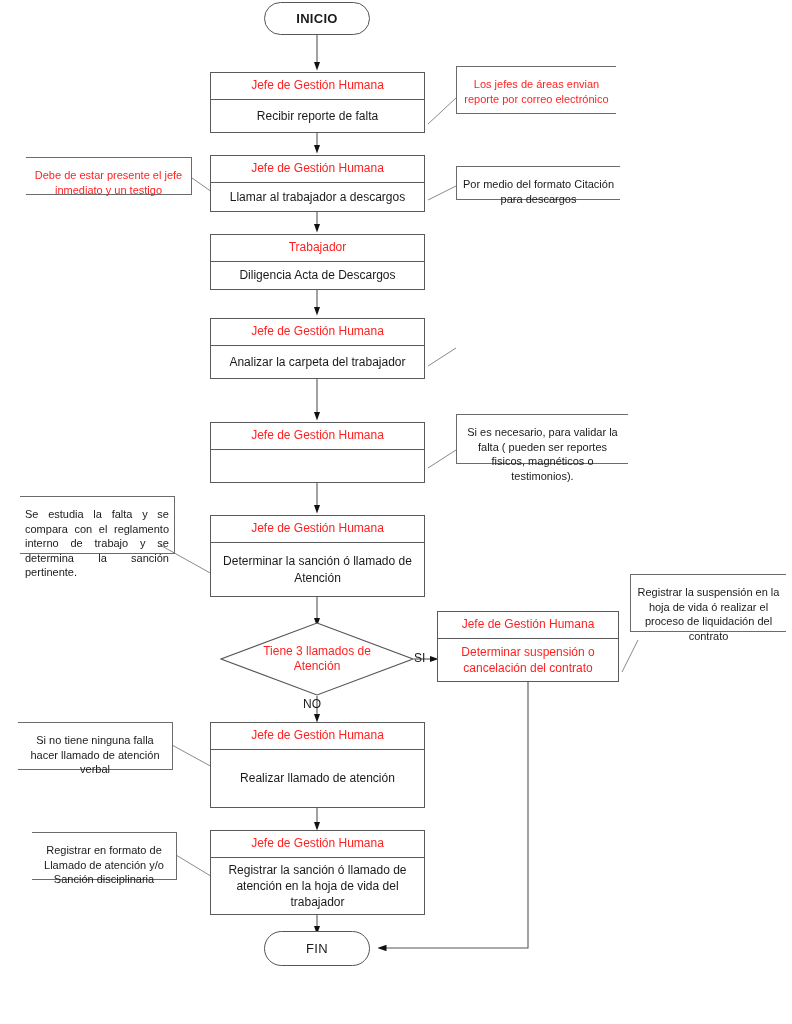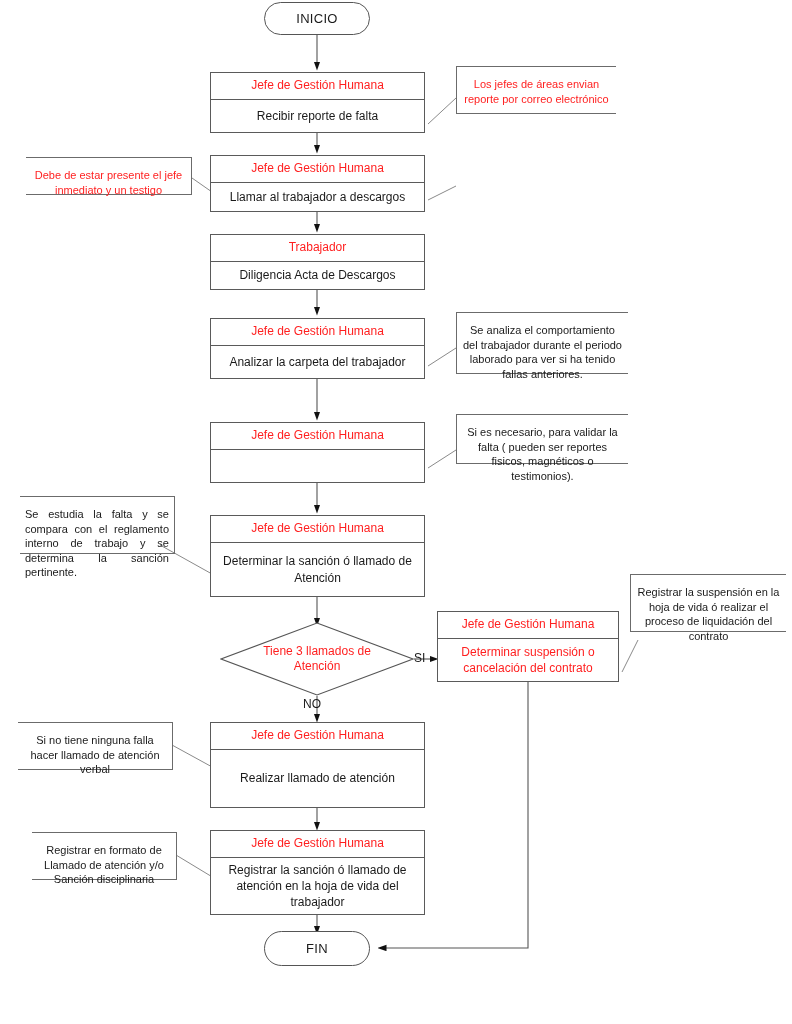--- a/index.html
+++ b/index.html
@@ -183,50 +183,50 @@
       <line x1="428" y1="200" x2="456" y2="186"></line>
       <line x1="428" y1="366" x2="456" y2="348"></line>
       <line x1="428" y1="468" x2="456" y2="450"></line>
       <line x1="160" y1="545" x2="212" y2="574"></line>
       <line x1="622" y1="672" x2="638" y2="640"></line>
       <line x1="172" y1="745" x2="214" y2="768"></line>
       <line x1="176" y1="855" x2="214" y2="878"></line>
     </g>
   </svg>
 
-  <div class="terminator" style="left:264px; top:2px; width:106px; height:33px;">
+  <div class="terminator" style="left:264px; top:2px; width:106px; height:33px;font-weight:bold;">
     <span>INICIO</span>
   </div>
 
   <div class="procbox" style="left:210px; top:72px; width:215px; height:61px;">
     <div class="role">Jefe de Gestión Humana</div>
     <div class="action">Recibir reporte de falta</div>
   </div>
 
   <div class="note red bracket-left" style="left:456px; top:66px; width:160px; height:48px;">Los jefes de áreas envian reporte por correo electrónico</div>
 
   <div class="procbox" style="left:210px; top:155px; width:215px; height:57px;">
     <div class="role">Jefe de Gestión Humana</div>
     <div class="action">Llamar al trabajador a descargos</div>
   </div>
 
   <div class="note red bracket-right" style="left:26px; top:157px; width:166px; height:38px;">Debe de estar presente el jefe inmediato y un testigo</div>
 
+  <div class="note bracket-left" style="left:456px; top:166px; width:164px; height:34px;">Por medio del formato Citación para descargos</div>
 
   <div class="procbox" style="left:210px; top:234px; width:215px; height:56px;">
     <div class="role">Trabajador</div>
     <div class="action">Diligencia Acta de Descargos</div>
   </div>
 
   <div class="procbox" style="left:210px; top:318px; width:215px; height:61px;">
     <div class="role">Jefe de Gestión Humana</div>
     <div class="action">Analizar la carpeta del trabajador</div>
   </div>
 
-  <div class="note bracket-left" style="left:456px; top:312px; width:172px; height:62px;">Se analiza el comportamiento del trabajador durante el periodo laborado para ver si ha tenido fallas anteriores.</div>
 
   <div class="procbox" style="left:210px; top:422px; width:215px; height:61px;">
     <div class="role">Jefe de Gestión Humana</div>
   </div>
 
   <div class="note bracket-left" style="left:456px; top:414px; width:172px; height:50px;">Si es necesario,  para validar la falta ( pueden ser reportes fisicos, magnéticos o testimonios).</div>
 
   <div class="procbox" style="left:210px; top:515px; width:215px; height:82px;">
     <div class="role">Jefe de Gestión Humana</div>
     <div class="action">Determinar la sanción ó llamado de Atención</div>

